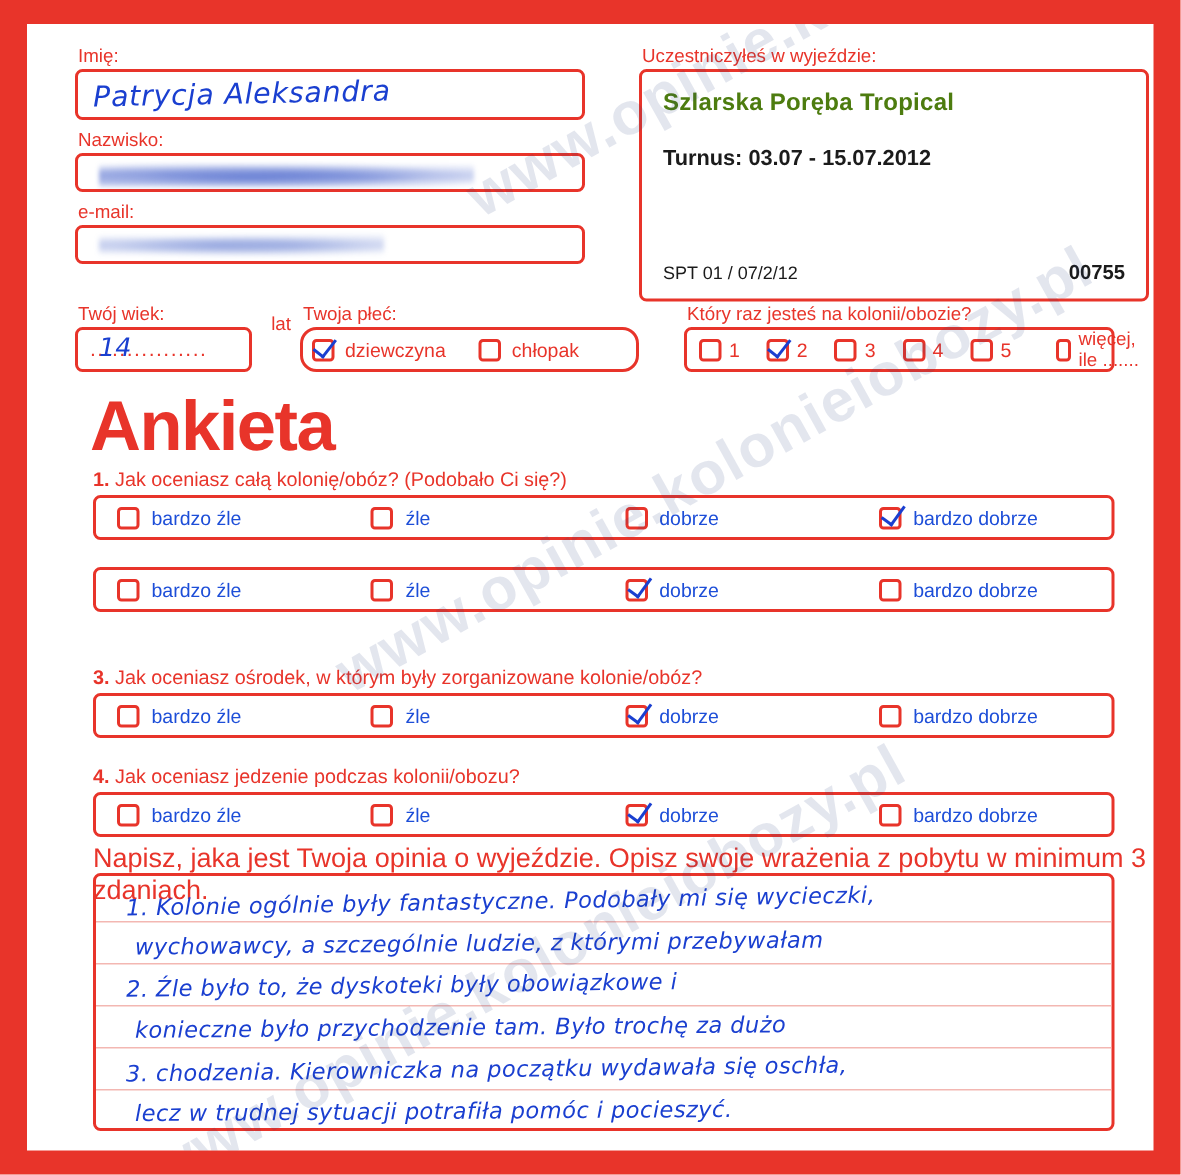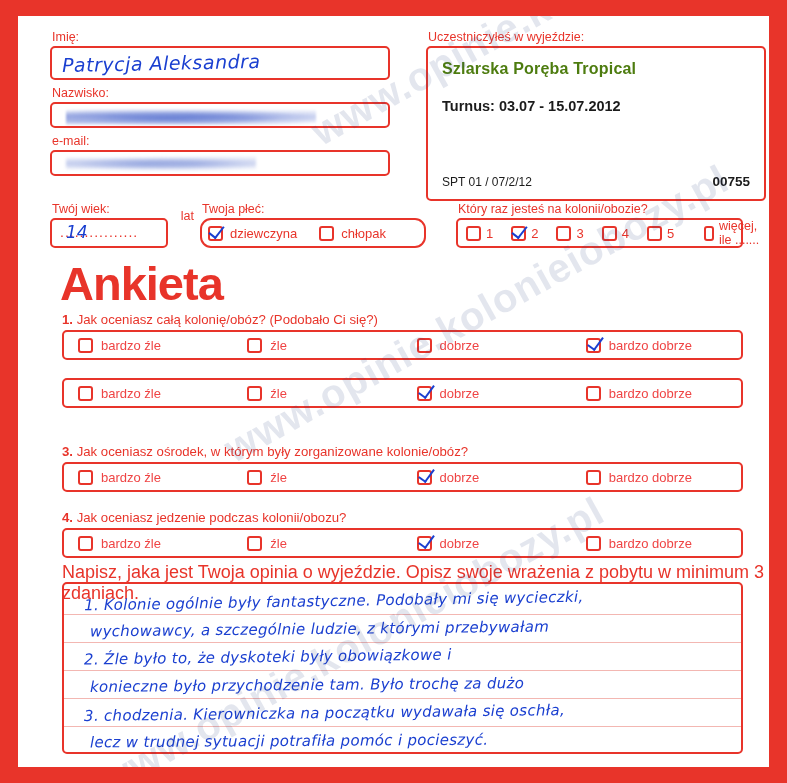--- a/index.html
+++ b/index.html
@@ -134,21 +134,21 @@
 
   
   .q-block{position:absolute; left:44px; right:26px;}
   .q-text{font-size:13.2px; color:#e8342a; margin-bottom:3px;}
   .q-num{font-weight:bold;}
   .ans-box{
     height:30px; display:flex; align-items:center;
   }
   .ans{
     flex:1; display:flex; align-items:center; gap:8px;
-    font-size:13px; color:#ef4444; padding-left:14px;
+    font-size:13px; color:#1d4ed8; padding-left:14px;
   }
   .tick{
     width:15px;height:15px;border:2px solid #e8342a;border-radius:3px;
     display:inline-block; position:relative; box-sizing:border-box; flex:none;
   }
   .tick.on::after{
     content:"";
     position:absolute; left:3px; top:-6px;
     width:7px; height:14px;
     border-right:2.2px solid #1a3fd0; border-bottom:2.2px solid #1a3fd0;

